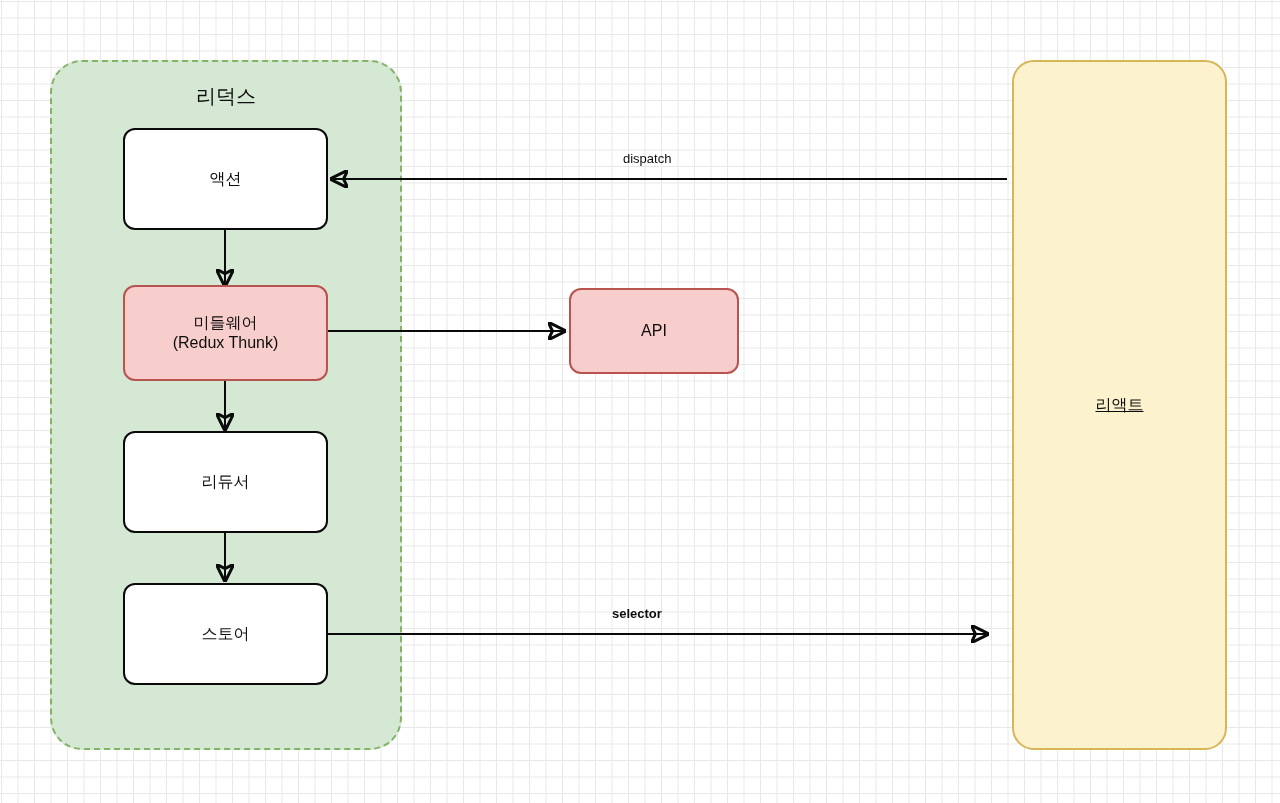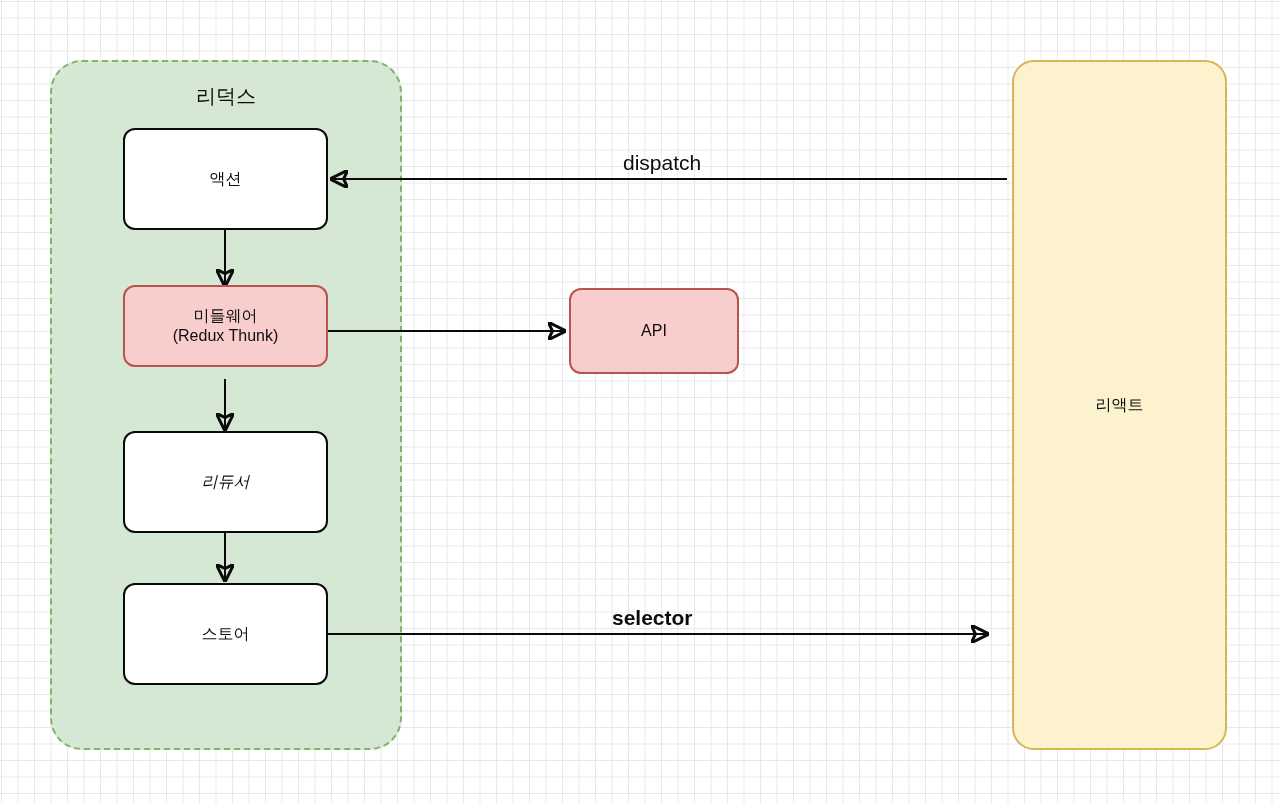--- a/index.html
+++ b/index.html
@@ -83,26 +83,27 @@
     border: 2px solid #0a0a0a;
   }
   .node.accent-red {
     background: #f8cecc;
     border: 2px solid #b85450;
   }
   .node.accent-yellow {
     background: #fcf2cd;
     border: 2px solid #d6b656;
     border-radius: 22px;
+    text-decoration: underline;
   }
 
   
   .edge-label {
     position: absolute;
-    font-size: 21px;
+    font-size: 13px;
     color: #0d0d0d;
     background: transparent;
     white-space: nowrap;
     line-height: 1;
   }
 </style>
 </head>
 <body>
 
 <div id="canvas">
@@ -126,24 +127,24 @@
 
     <line x1="225" y1="379" x2="225" y2="428" marker-end="url(#arrowEnd)"></line>
 
     <line x1="225" y1="533" x2="225" y2="579" marker-end="url(#arrowEnd)"></line>
 
     <line x1="327" y1="634" x2="986" y2="634" marker-end="url(#arrowEnd)"></line>
   </svg>
 
   <div class="node plain" style="left:123px; top:128px; width:205px; height:102px;">액션</div>
 
-  <div class="node accent-red" style="left:123px; top:285px; width:205px; height:82px;">미들웨어
+  <div class="node accent-red" style="left:123px; top:285px; width:205px; height:96px;">미들웨어
 (Redux Thunk)</div>
 
-  <div class="node plain" style="left:123px; top:431px; width:205px; height:102px;font-style:italic;">리듀서</div>
+  <div class="node plain" style="left:123px; top:431px; width:205px; height:102px;">리듀서</div>
 
   <div class="node plain" style="left:123px; top:583px; width:205px; height:102px;">스토어</div>
 
   <div class="node accent-red" style="left:569px; top:288px; width:170px; height:86px;">API</div>
 
   <div class="node accent-yellow" style="left:1012px; top:60px; width:215px; height:690px;">리액트</div>
 
   <div class="edge-label" style="left:623px; top:152px;">dispatch</div>
 
   <div class="edge-label" style="left:612px; top:607px;font-weight:bold;">selector</div>

